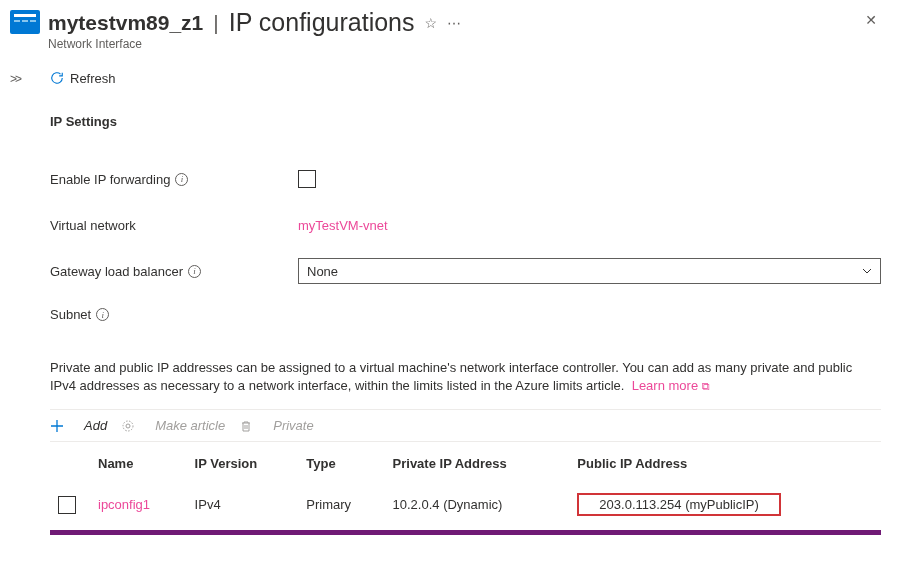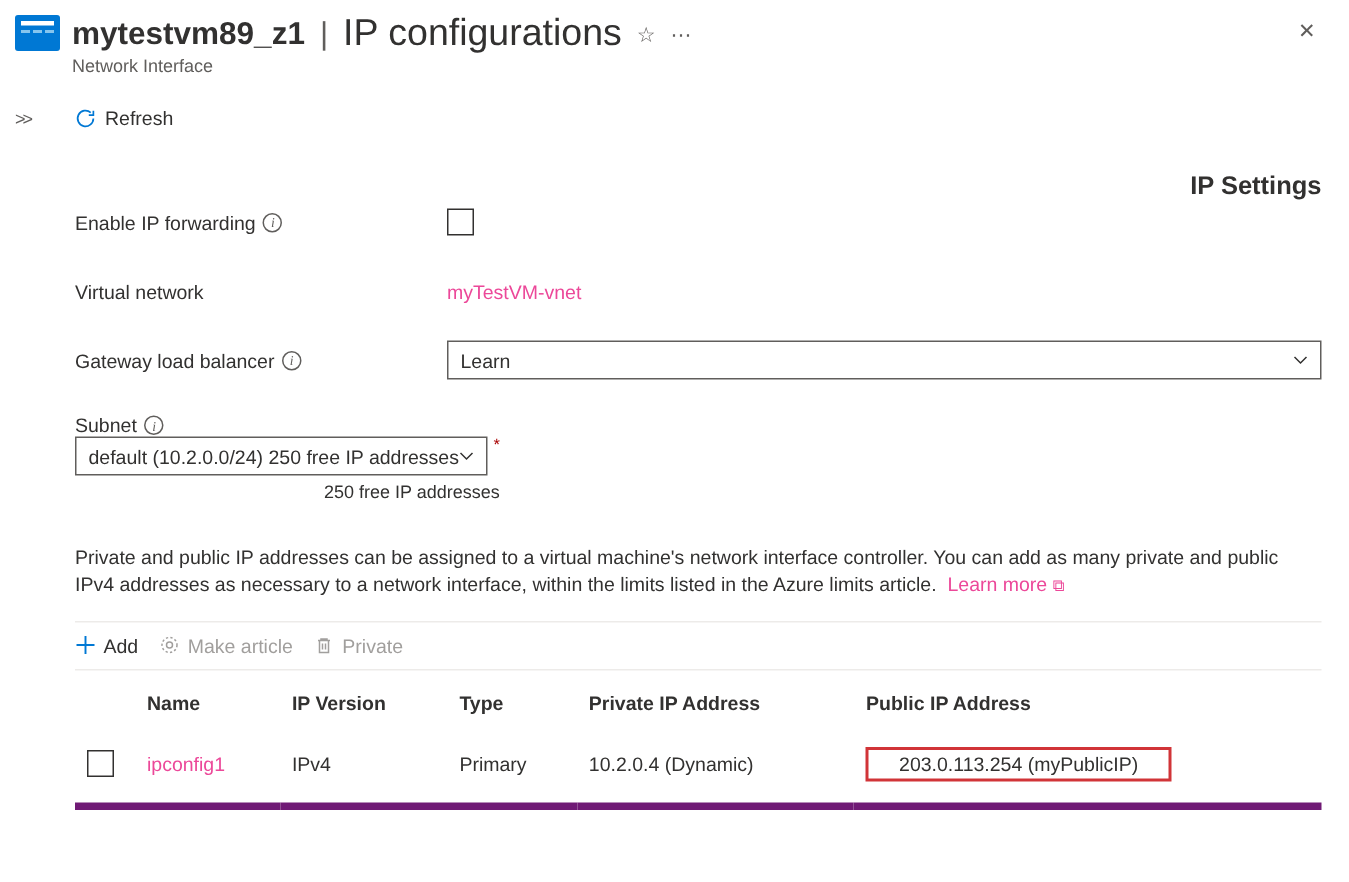--- a/index.html
+++ b/index.html
@@ -43,21 +43,21 @@
     }
     .title-name { font-size: 21px; font-weight: 600; }
     .title-sep { font-size: 21px; color: #605e5c; font-weight: 300; }
     .title-sub { font-size: 25px; font-weight: 400; }
     .star, .more { color: #605e5c; font-size: 14px; cursor: pointer; }
     .subtitle { color: #605e5c; font-size: 12px; margin-top: 0px; }
     .close-x { font-size: 14px; color: #605e5c; margin-left: auto; cursor: pointer; padding: 4px; }
     .content { padding-left: 40px; padding-top: 20px; }
     .cmd-bar { display: flex; align-items: center; gap: 6px; padding-bottom: 18px; }
     .cmd-bar svg { width: 14px; height: 14px; }
-    .section-heading { font-weight: 700; font-size: 17px; margin: 10px 0 0; text-align: right; }
+    .section-heading { font-weight: 700; font-size: 13px; margin: 10px 0 36px; }
     .form-row {
       display: flex;
       align-items: center;
       min-height: 28px;
       margin-bottom: 18px;
     }
     .form-label { width: 248px; display: flex; align-items: center; gap: 5px; }
     .form-value { flex: 1; }
     .info-icon {
       width: 13px; height: 13px;
@@ -95,21 +95,21 @@
     .description { margin: 28px 0 14px; line-height: 1.4; }
     .ext-icon { font-size: 11px; }
     .action-bar {
       display: flex;
       align-items: center;
       gap: 14px;
       padding: 8px 0;
       border-top: 1px solid #edebe9;
       border-bottom: 1px solid #edebe9;
     }
-    .action-item { display: flex; align-items: center; gap: 5px; cursor: pointer; }
+    .action-item { display: flex; align-items: center; gap: 20px; cursor: pointer; font-style: italic; }
     .action-item.disabled { color: #a19f9d; cursor: default; }
     .action-item svg { width: 14px; height: 14px; }
     table { width: 100%; border-collapse: collapse; margin-top: 0; }
     th { text-align: left; font-weight: 600; font-size: 13px; padding: 14px 8px 12px; }
     td { padding: 10px 8px 14px; font-size: 13px; border-bottom: 5px solid #701a75; }
     .row-chk { width: 40px; }
     .highlight-box {
       border: 2px solid #d13438;
       padding: 2px 20px;
       display: inline-block;
@@ -139,21 +139,21 @@
         <span class="star">☆</span>
         <span class="more">⋯</span>
       </div>
       <div class="subtitle">Network Interface</div>
     </div>
     <span class="close-x">✕</span>
   </div>
 
   <div class="content">
     <div class="cmd-bar">
-      <span style="display:flex;align-items:flex-end;gap:6px;cursor:pointer;">
+      <span style="display:flex;align-items:flex-start;gap:6px;cursor:pointer;">
         <svg viewBox="0 0 16 16">
             <path fill="none" stroke="#0078d4" stroke-width="1.3" d="M14 8a6 6 0 1 1-2-4.5M14 2v3.5h-3.5"></path>
           </svg>
         <span>Refresh</span>
       </span>
     </div>
 
     <div class="section-heading">IP Settings</div>
 
     <div class="form-row">
@@ -175,44 +175,32 @@
       </div>
     </div>
 
     <div class="form-row">
       <div class="form-label">
         <span>Gateway load balancer</span>
         <span class="info-icon">i</span>
       </div>
       <div class="form-value">
         <div class="select-box">
-          <span class="select-text">Learn</span>
+          <span class="select-text">None</span>
           <svg class="chevron" viewBox="0 0 10 10">
               <path d="M1 3l4 4 4-4" fill="none" stroke="#323130" stroke-width="1"></path>
             </svg>
         </div>
       </div>
     </div>
 
     <div class="form-row subnet-row">
       <div class="form-label" style="padding-top:4px;">
         <span>Subnet</span>
         <span class="info-icon">i</span>
-      </div>
-      <div class="form-value">
-        <div style="display:flex;align-items:flex-start;">
-          <div class="select-box">
-            <span class="select-text">default (10.2.0.0/24) 250 free IP addresses</span>
-            <svg class="chevron" viewBox="0 0 10 10">
-                <path d="M1 3l4 4 4-4" fill="none" stroke="#323130" stroke-width="1"></path>
-              </svg>
-          </div>
-          <span class="required-mark">*</span>
-        </div>
-        <div class="subnet-hint">250 free IP addresses</div>
       </div>
     </div>
 
     <div class="description">
       <span>Private and public IP addresses can be assigned to a virtual machine's network interface controller. You can add as many private and public IPv4 addresses as necessary to a network interface, within the limits listed in the Azure limits article.</span>
       &nbsp;<span class="link"><span>Learn more</span> <span class="ext-icon">⧉</span></span>
     </div>
 
     <div class="action-bar">
       <div class="action-item">

